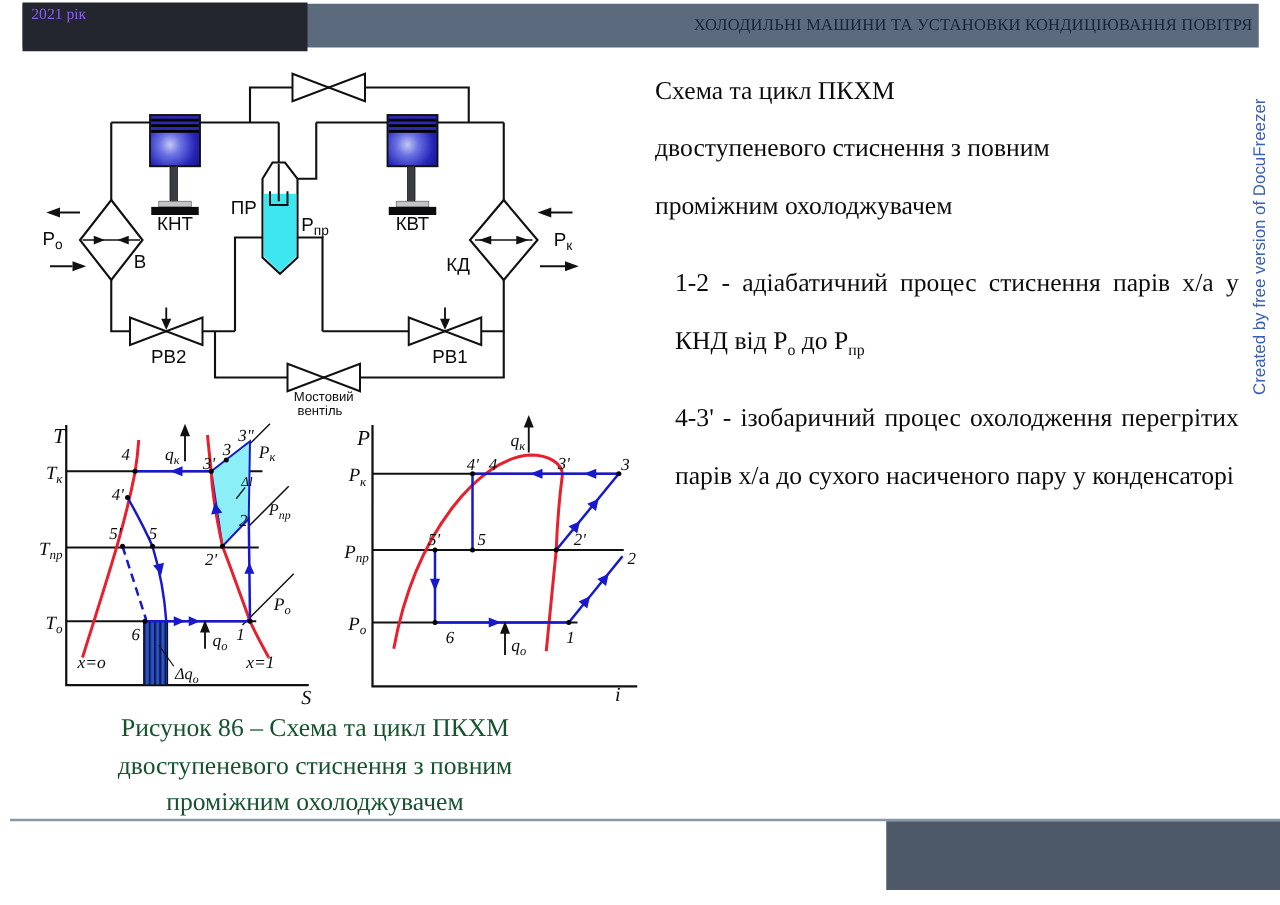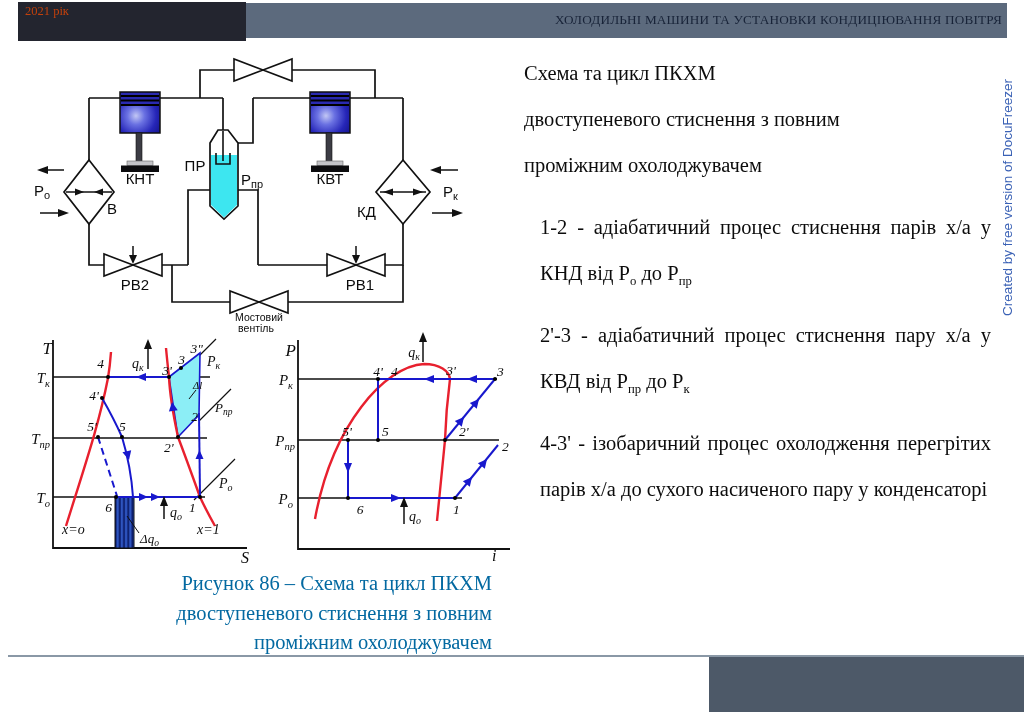--- a/index.html
+++ b/index.html
@@ -1,31 +1,31 @@
 <!DOCTYPE html>
 <html><head>
 <meta charset="utf-8">
 <style>
   html,body{margin:0;padding:0;background:#e8e8e8;}
   .page{position:relative;width:1024px;height:724px;background:#ffffff;overflow:hidden;
         font-family:"Liberation Serif",serif;color:#0c0c0c;}
   
   .hdr-bar{position:absolute;left:18px;top:3px;width:989px;height:35px;background:#5c6a7d;}
   .hdr-box{position:absolute;left:18px;top:2px;width:228px;height:39px;background:#23252f;}
-  .hdr-year{position:absolute;left:25px;top:4px;font-size:12.5px;color:#c2410c;}
+  .hdr-year{position:absolute;left:25px;top:4px;font-size:12.5px;color:#8b5cf6;}
   .hdr-title{position:absolute;left:250px;top:3px;width:752px;height:35px;line-height:33px;
              text-align:right;font-size:13.2px;color:#182338;letter-spacing:.2px;font-family:Liberation Serif, serif;}
   
   .wmark{position:absolute;left:1000px;top:316px;width:320px;transform:rotate(-90deg);
          transform-origin:0 0;font-family:"Liberation Sans",sans-serif;font-size:13.5px;
          color:#3a61b5;white-space:nowrap;}
   
   .fig-svg{position:absolute;left:10px;top:50px;}
-  .fig-caption{position:absolute;left:12px;top:569px;width:480px;text-align:right;
-               font-size:20.5px;line-height:29.5px;color:#0369a1;}
+  .fig-caption{position:absolute;left:12px;top:569px;width:480px;text-align:center;
+               font-size:20.5px;line-height:29.5px;color:#14532d;}
   
   .rpanel{position:absolute;left:524px;top:50px;width:483px;}
   .rp-title{font-weight:normal;text-align:left;font-size:20.5px;line-height:46px;}
   .rp-body{font-size:20.5px;line-height:46px;text-align:justify;}
   .rp-body p{margin:16px;}
   sub{font-size:0.62em;line-height:0;}
   
   .divider{position:absolute;left:8px;top:655px;width:1016px;height:2px;background:#8a98a6;}
   .footer-block{position:absolute;left:709px;top:657px;width:315px;height:55px;background:#4d5968;}
   text{fill:#0c0c0c;}
@@ -293,20 +293,19 @@
     </div>
 
   <div class="rpanel">
     <div class="rp-title">
         <div>Схема та цикл ПКХМ</div>
         <div>двоступеневого стиснення з повним</div>
         <div>проміжним охолоджувачем</div>
       </div>
     <div class="rp-body">
         <p><span>1-2 - адіабатичний процес стиснення парів х/а у КНД від Р</span><sub>о</sub><span> до Р</span><sub>пр</sub></p>
-        <p><span>2'-3 - адіабатичний процес стиснення пару х/а у КВД від Р</span><sub>пр</sub><span> до Р</span><sub>к</sub></p>
         <p><span>4-3' - ізобаричний процес охолодження перегрітих парів х/а до сухого насиченого пару у конденсаторі</span></p>
       </div>
   </div>
 
   <div class="divider"></div>
   <div class="footer-block"></div>
 </div>
 
 </body></html>

